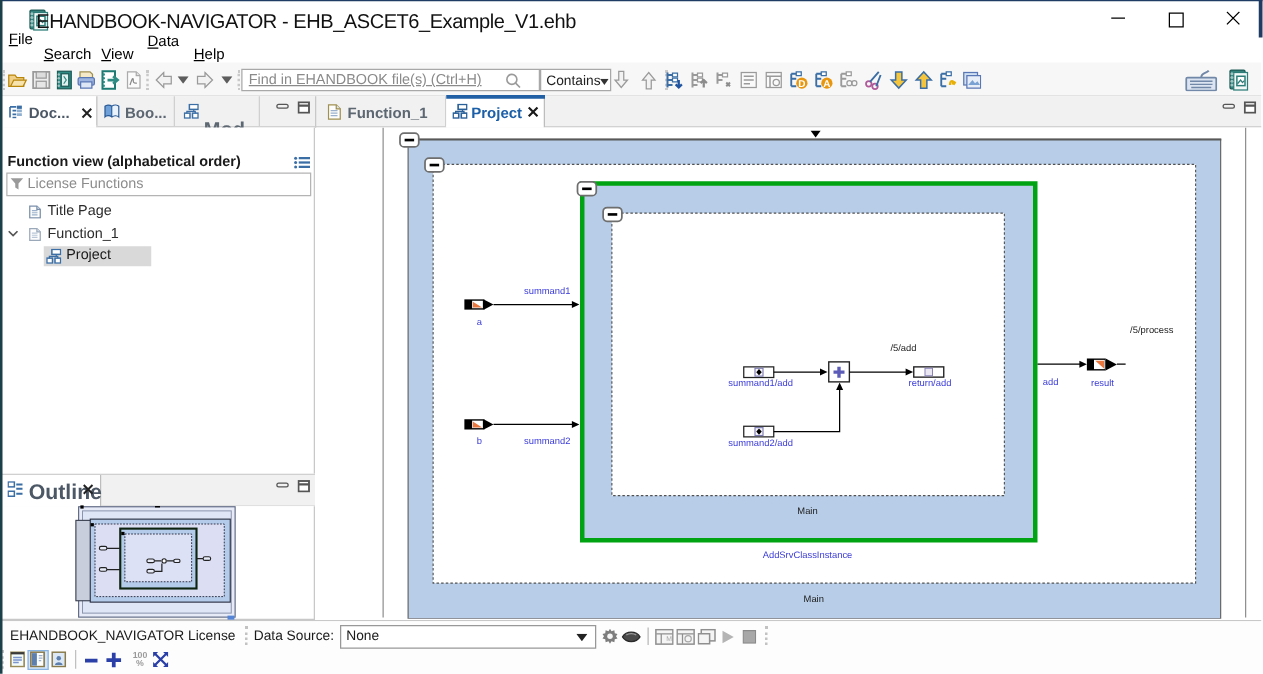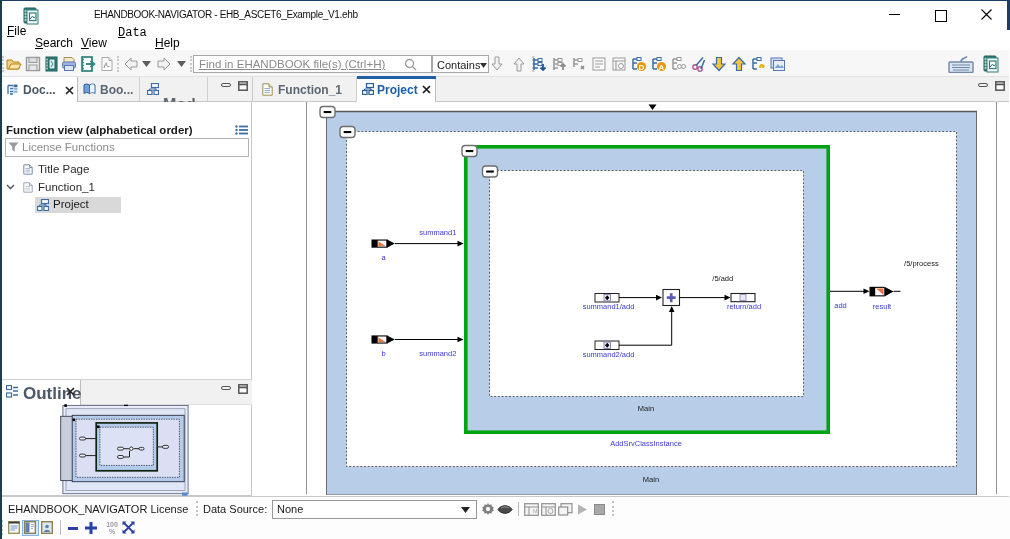--- a/index.html
+++ b/index.html
@@ -19,33 +19,33 @@
   <svg class="abs" style="left:21px;top:7px;" width="19" height="19" viewBox="0 0 19 19">
     <rect x="3" y="1" width="12" height="15" fill="#38837d" stroke="#1d5b57" rx="1"></rect>
     <rect x="6" y="3" width="11" height="14" fill="#f2f8f7" stroke="#2e7d78"></rect>
     <rect x="8.5" y="6" width="6.5" height="7.5" fill="#fff" stroke="#2e7d78" stroke-width="1.2"></rect>
     <path d="M9 12 L11.5 9 L13 11 L14.5 9.5" stroke="#2e7d78" fill="none"></path>
     <circle cx="4.5" cy="4" r="1.2" fill="#9fc4c2"></circle>
       <circle cx="4.5" cy="7" r="1.2" fill="#9fc4c2"></circle>
     <circle cx="4.5" cy="10" r="1.2" fill="#9fc4c2"></circle>
       <circle cx="4.5" cy="13" r="1.2" fill="#9fc4c2"></circle>
   </svg>
-  <div class="abs" style="left:54px;top:9px;font-size:10px;letter-spacing:-0.35px;color:#111;padding-left:40px;">EHANDBOOK-NAVIGATOR - EHB_ASCET6_Example_V1.ehb</div>
+  <div class="abs" style="left:29px;top:9px;font-size:16px;letter-spacing:-0.35px;color:#111;">EHANDBOOK-NAVIGATOR - EHB_ASCET6_Example_V1.ehb</div>
 
   <div class="abs" style="left:889px;top:14px;width:11px;height:1px;background:#000;"></div>
   <div class="abs" style="left:935px;top:10px;width:9.5px;height:9.5px;border:1px solid #000;"></div>
   <svg class="abs" style="left:981px;top:9px;" width="11" height="11" viewBox="0 0 11 11">
       <path d="M0.5 0.5 L10.5 10.5 M10.5 0.5 L0.5 10.5" stroke="#000" stroke-width="1.1"></path>
     </svg>
 
   <div class="abs" style="left:1px;top:29px;width:1008px;height:21px;background:#fff;"></div>
   <div class="abs" style="left:7px;top:24px;font-size:12px;color:#000;"><span style="text-decoration:underline">F</span>ile</div>
   <div class="abs" style="left:35px;top:36px;font-size:12px;color:#000;"><span style="text-decoration:underline">S</span>earch</div>
   <div class="abs" style="left:81px;top:36px;font-size:12px;color:#000;"><span style="text-decoration:underline">V</span>iew</div>
-  <div class="abs" style="left:118px;top:26px;font-size:12px;color:#000;font-family:Liberation Mono, monospace;"><span style="text-decoration:underline">D</span>ata</div>
+  <div class="abs" style="left:118px;top:26px;font-size:12px;color:#000;"><span style="text-decoration:underline">D</span>ata</div>
   <div class="abs" style="left:155px;top:36px;font-size:12px;color:#000;"><span style="text-decoration:underline">H</span>elp</div>
 
   <div class="abs" style="left:1px;top:50px;width:1008px;height:27px;background:#f7f7f7;border-bottom:1px solid #e3e3e3;box-sizing:border-box;"></div>
   <div id="toolbar">
 
     <div class="abs" style="left:2px;top:56px;width:3px;height:16px;border-left:2px dotted #c9c9c9;"></div>
 
     <svg class="ico" style="left:6px;top:56px;" viewBox="0 0 16 16">
       <path d="M1 13 L1 4 L6 4 L7.5 6 L13 6 L13 13 Z" fill="#f0d089" stroke="#b8860b" stroke-width="1"></path>
       <path d="M2.5 13 L5 8 L15 8 L12.5 13 Z" fill="#f7e3ad" stroke="#b8860b" stroke-width="1"></path>

